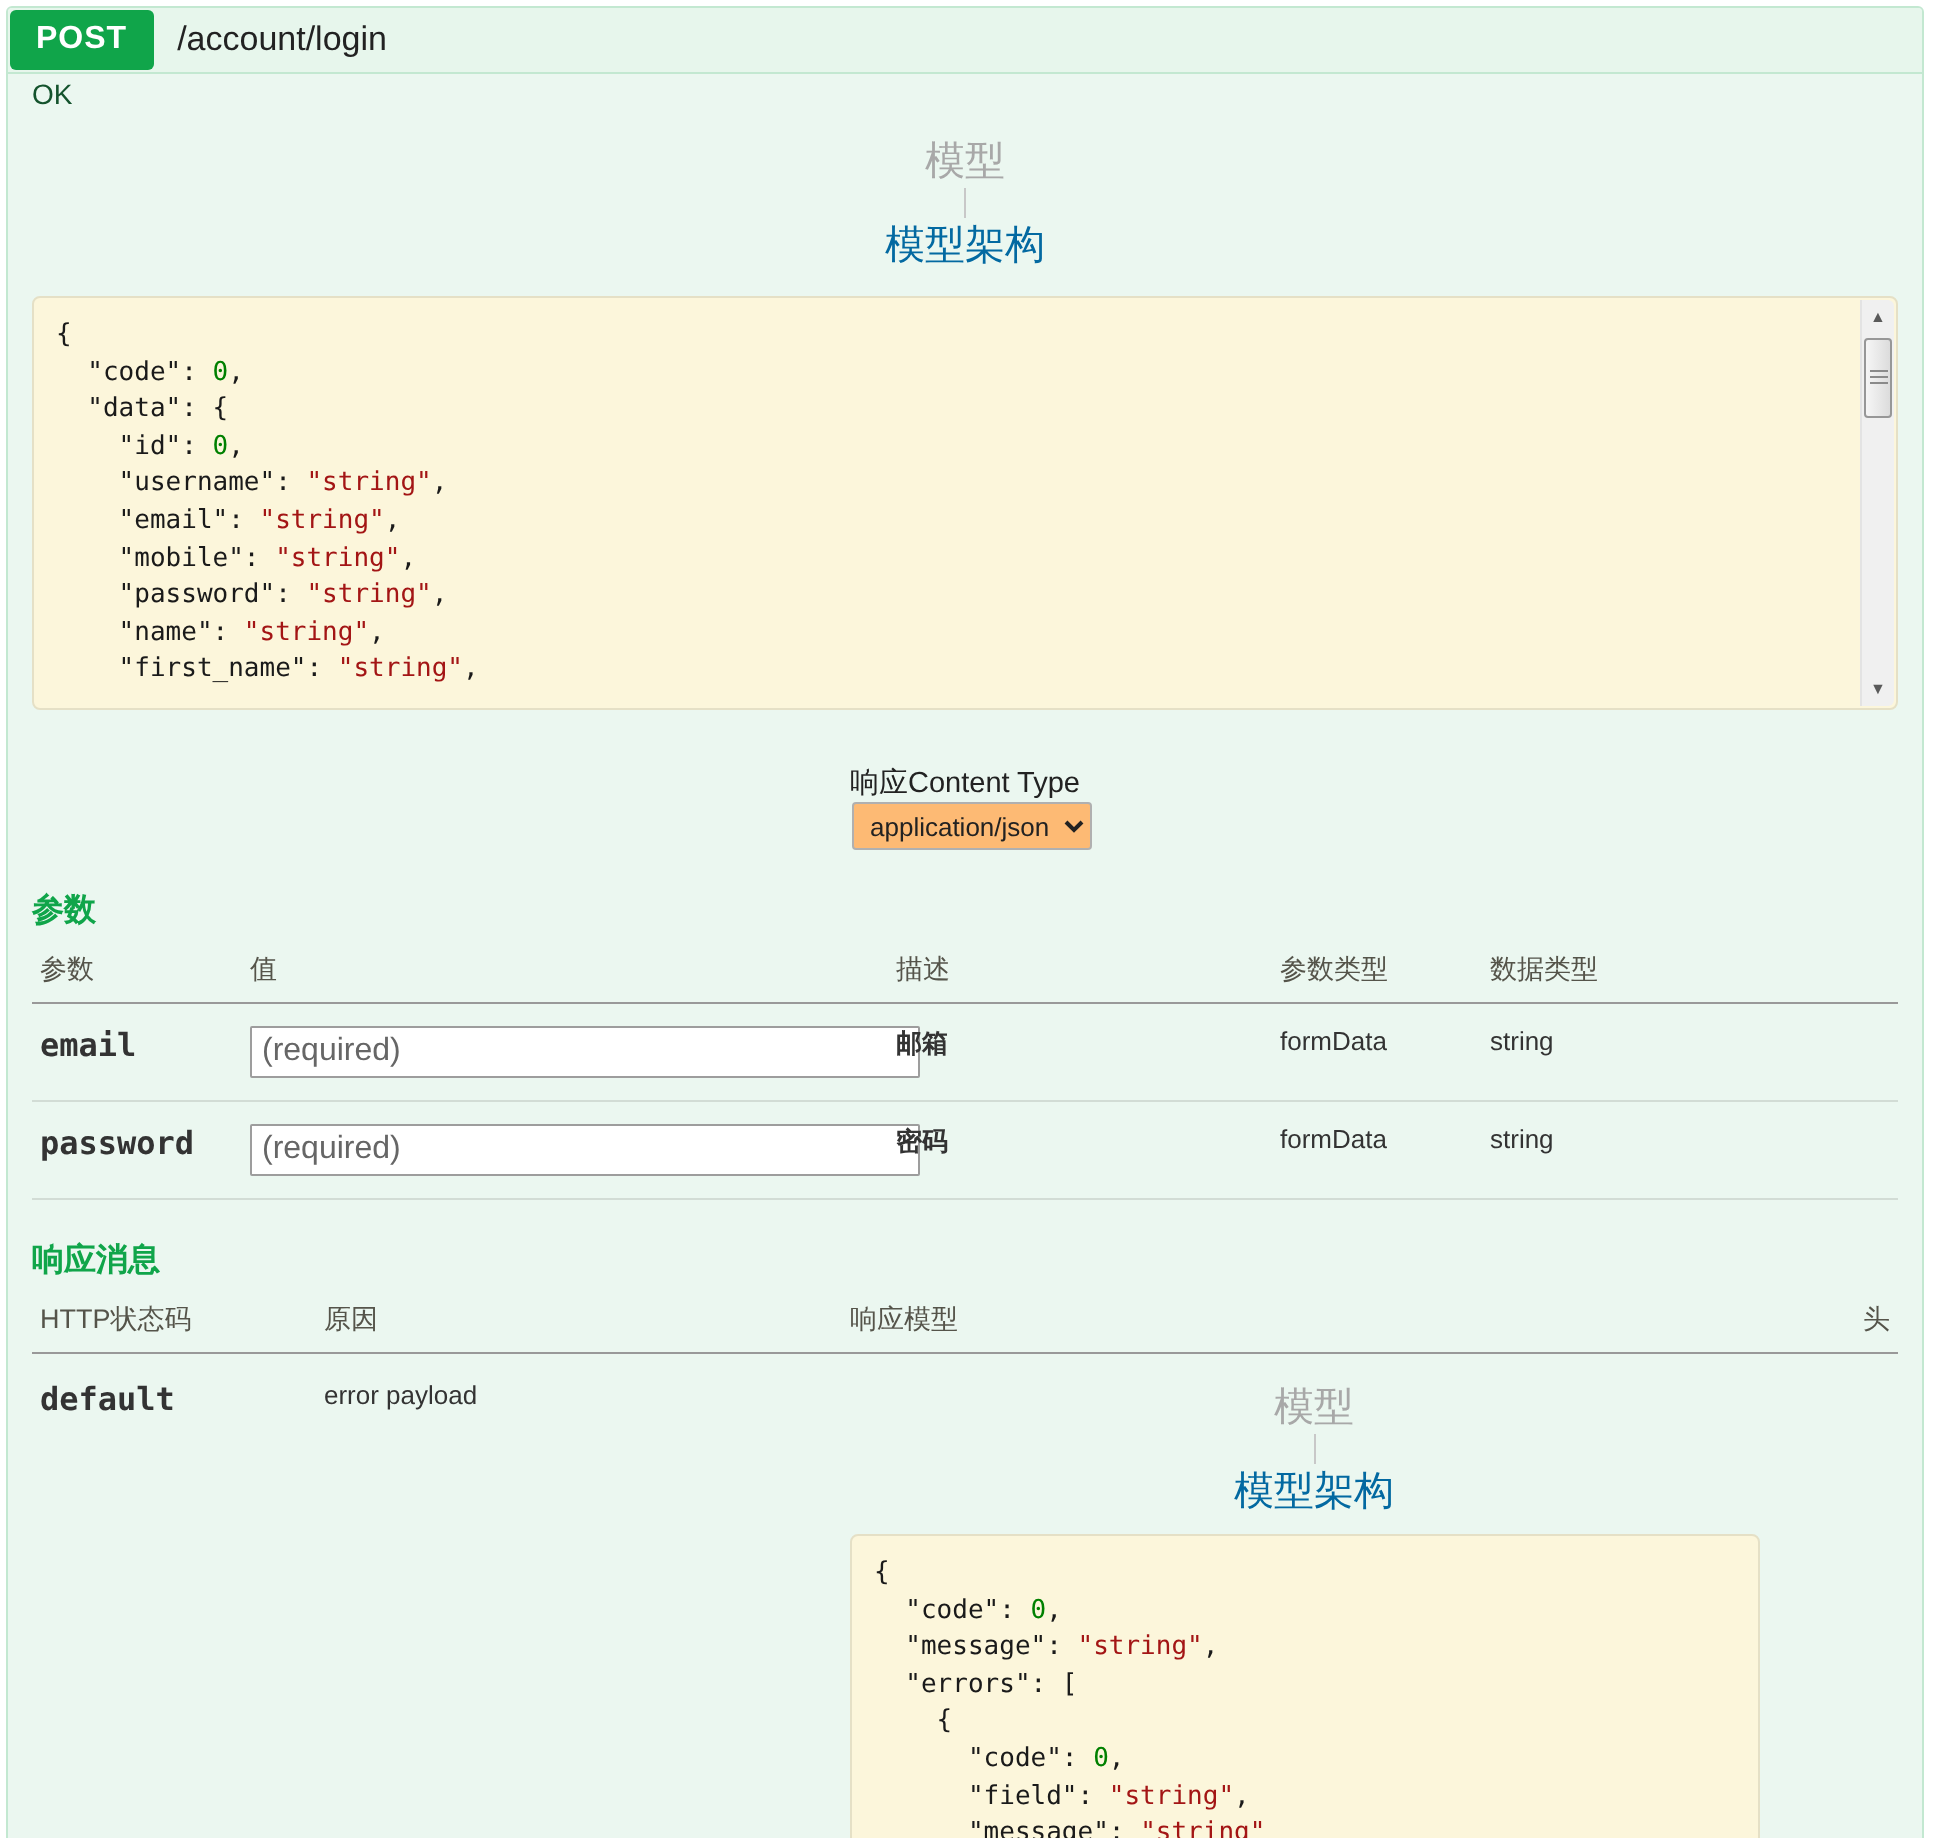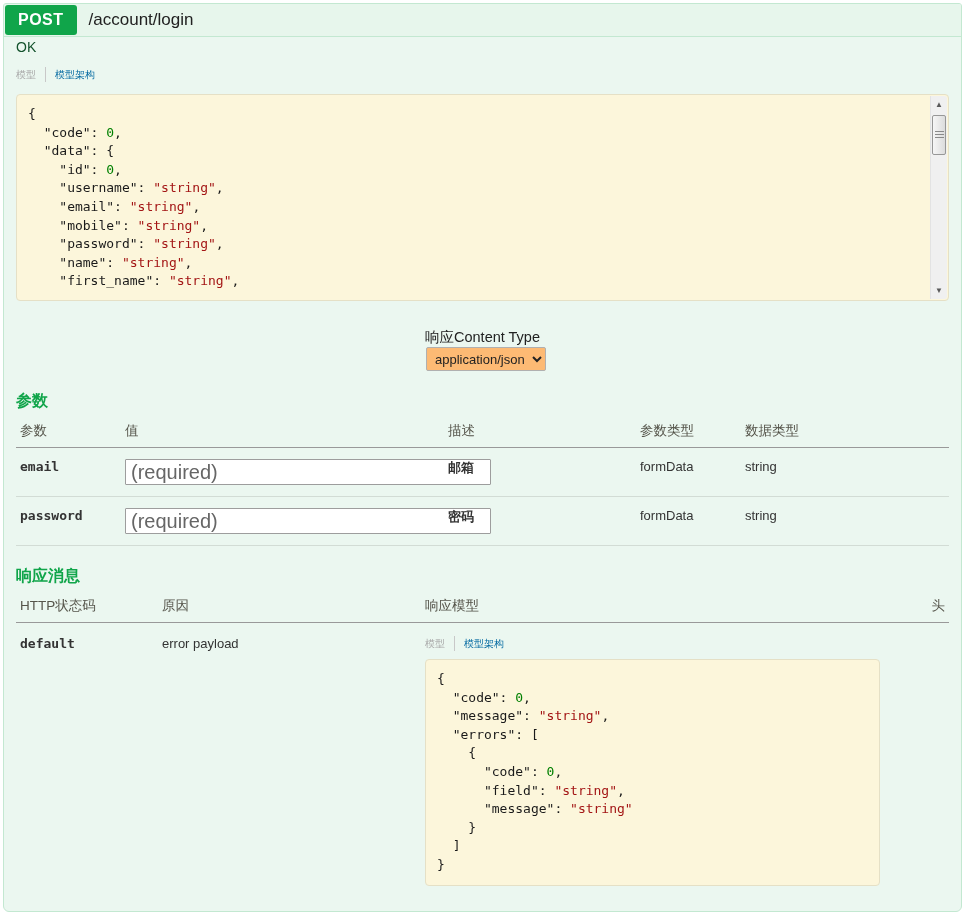--- a/index.html
+++ b/index.html
@@ -14,21 +14,21 @@
   .method-badge { background: #10a54a; color: #fff; font-weight: bold; font-size: 16px;
                   letter-spacing: .5px; padding: 8px 13px; border-radius: 3px; margin-left: 1px;
                   line-height: 14px; cursor: pointer; }
   .op-path { margin-left: 12px; font-size: 17px; color: #222222; text-decoration: none; cursor: pointer; }
 
   
   .op-content { padding: 0 12px 12px 12px; }
   h4.sec { color: #10a54a; font-size: 16px; font-weight: 600; margin: 20px 0 4px 0; }
   .ok-text { font-size: 14px; color: #14532d; margin: 2px 0 12px 0; }
 
-  .model-tabs { font-size: 10px; margin: 2px 0 10px 0; display: flex; align-items: center; }
+  .model-tabs { font-size: 20px; margin: 2px 0 10px 0; display: flex; align-items: center; flex-direction: column; }
   .tab { cursor: pointer; }
   .tab.inactive { color: #a8a8a8; }
   .tab.active { color: #0369a1; font-weight: normal; }
   .tab-divider { display: inline-block; width: 0; height: 15px; border-left: 1px solid #c8c8c8; margin: 0 9px; }
 
   
   .code-wrap { position: relative; background: #fcf6db; border: 1px solid #e5e0c6; border-radius: 4px; }
   .code-wrap pre { font-family: "DejaVu Sans Mono", "Liberation Mono", monospace; font-size: 13px;
                    line-height: 18.6px; color: #1a1a1a; white-space: pre; overflow: hidden;
                    padding: 10px 28px 10px 11px; }
@@ -53,26 +53,26 @@
   .ct-row { margin: 27px 0 2px 0; display: flex; align-items: center; font-size: 14.5px; color: #222; flex-direction: column; }
   .ct-row select { margin-left: 7px; font-size: 13px; padding: 2px 4px; border: 1px solid #b0b0b0;
                    background: #fdba74; color: #222; border-radius: 2px; height: 24px; }
 
   
   table.tbl { width: 100%; border-collapse: collapse; font-size: 13px; color: #333; table-layout: fixed; }
   table.tbl th { text-align: left; font-weight: normal; color: #55544a; font-size: 13.5px;
                  padding: 6px 4px 7px 4px; border-bottom: 1px solid #999; }
   table.tbl td { padding: 11px 4px; vertical-align: top; }
   table.params td { border-bottom: 1px solid #d2dcd5; }
-  .mono-b { font-family: "DejaVu Sans Mono", "Liberation Mono", monospace; font-weight: bold; font-size: 13px; }
+  .mono-b { font-family: "DejaVu Sans Mono", "Liberation Mono", monospace; font-weight: bold; font-size: 16px; }
   .desc-b { font-weight: bold; }
   table.params .c-name { width: 105px; } table.params .c-val { width: 323px; }
   table.params .c-desc { width: 192px; } table.params .c-ptype { width: 105px; }
-  table.params input { width: 366px; height: 26px; border: 1px solid #9d9d9d; background: #fff;
-                       padding: 3px 5px; font-size: 20px; color: #333; border-radius: 1px; }
+  table.params input { width: 335px; height: 26px; border: 1px solid #9d9d9d; background: #fff;
+                       padding: 3px 5px; font-size: 16px; color: #333; border-radius: 1px; }
   table.params input::placeholder { color: #666; opacity: 1; }
 
   table.resp .c-status { width: 142px; } table.resp .c-reason { width: 263px; margin-top: 24px; }
   table.resp .c-model { width: 472px; } table.resp .c-hdr { text-align: right; }
   table.resp td { padding-top: 13px; }
   .model-cell .model-tabs { margin: 0 0 8px 0; }
   .err-schema { width: 455px; margin-bottom: 2px; }
 </style>
 </head>
 <body>

